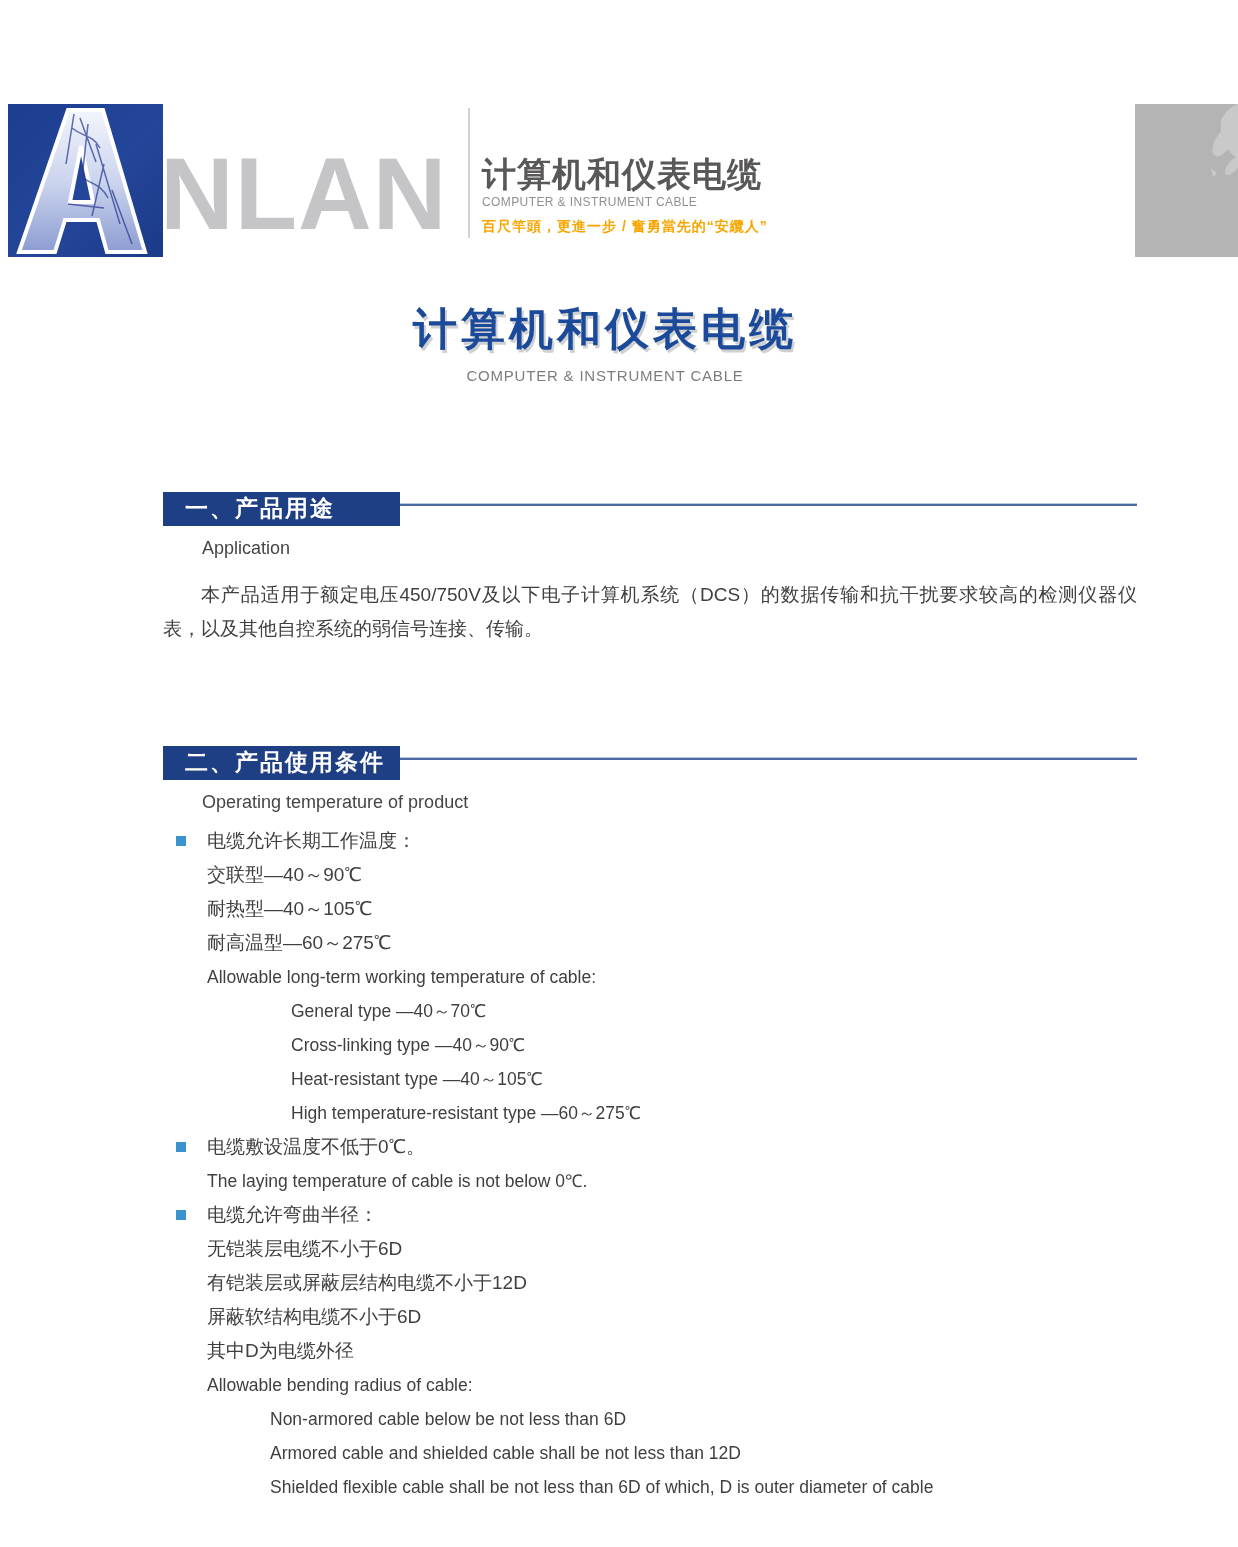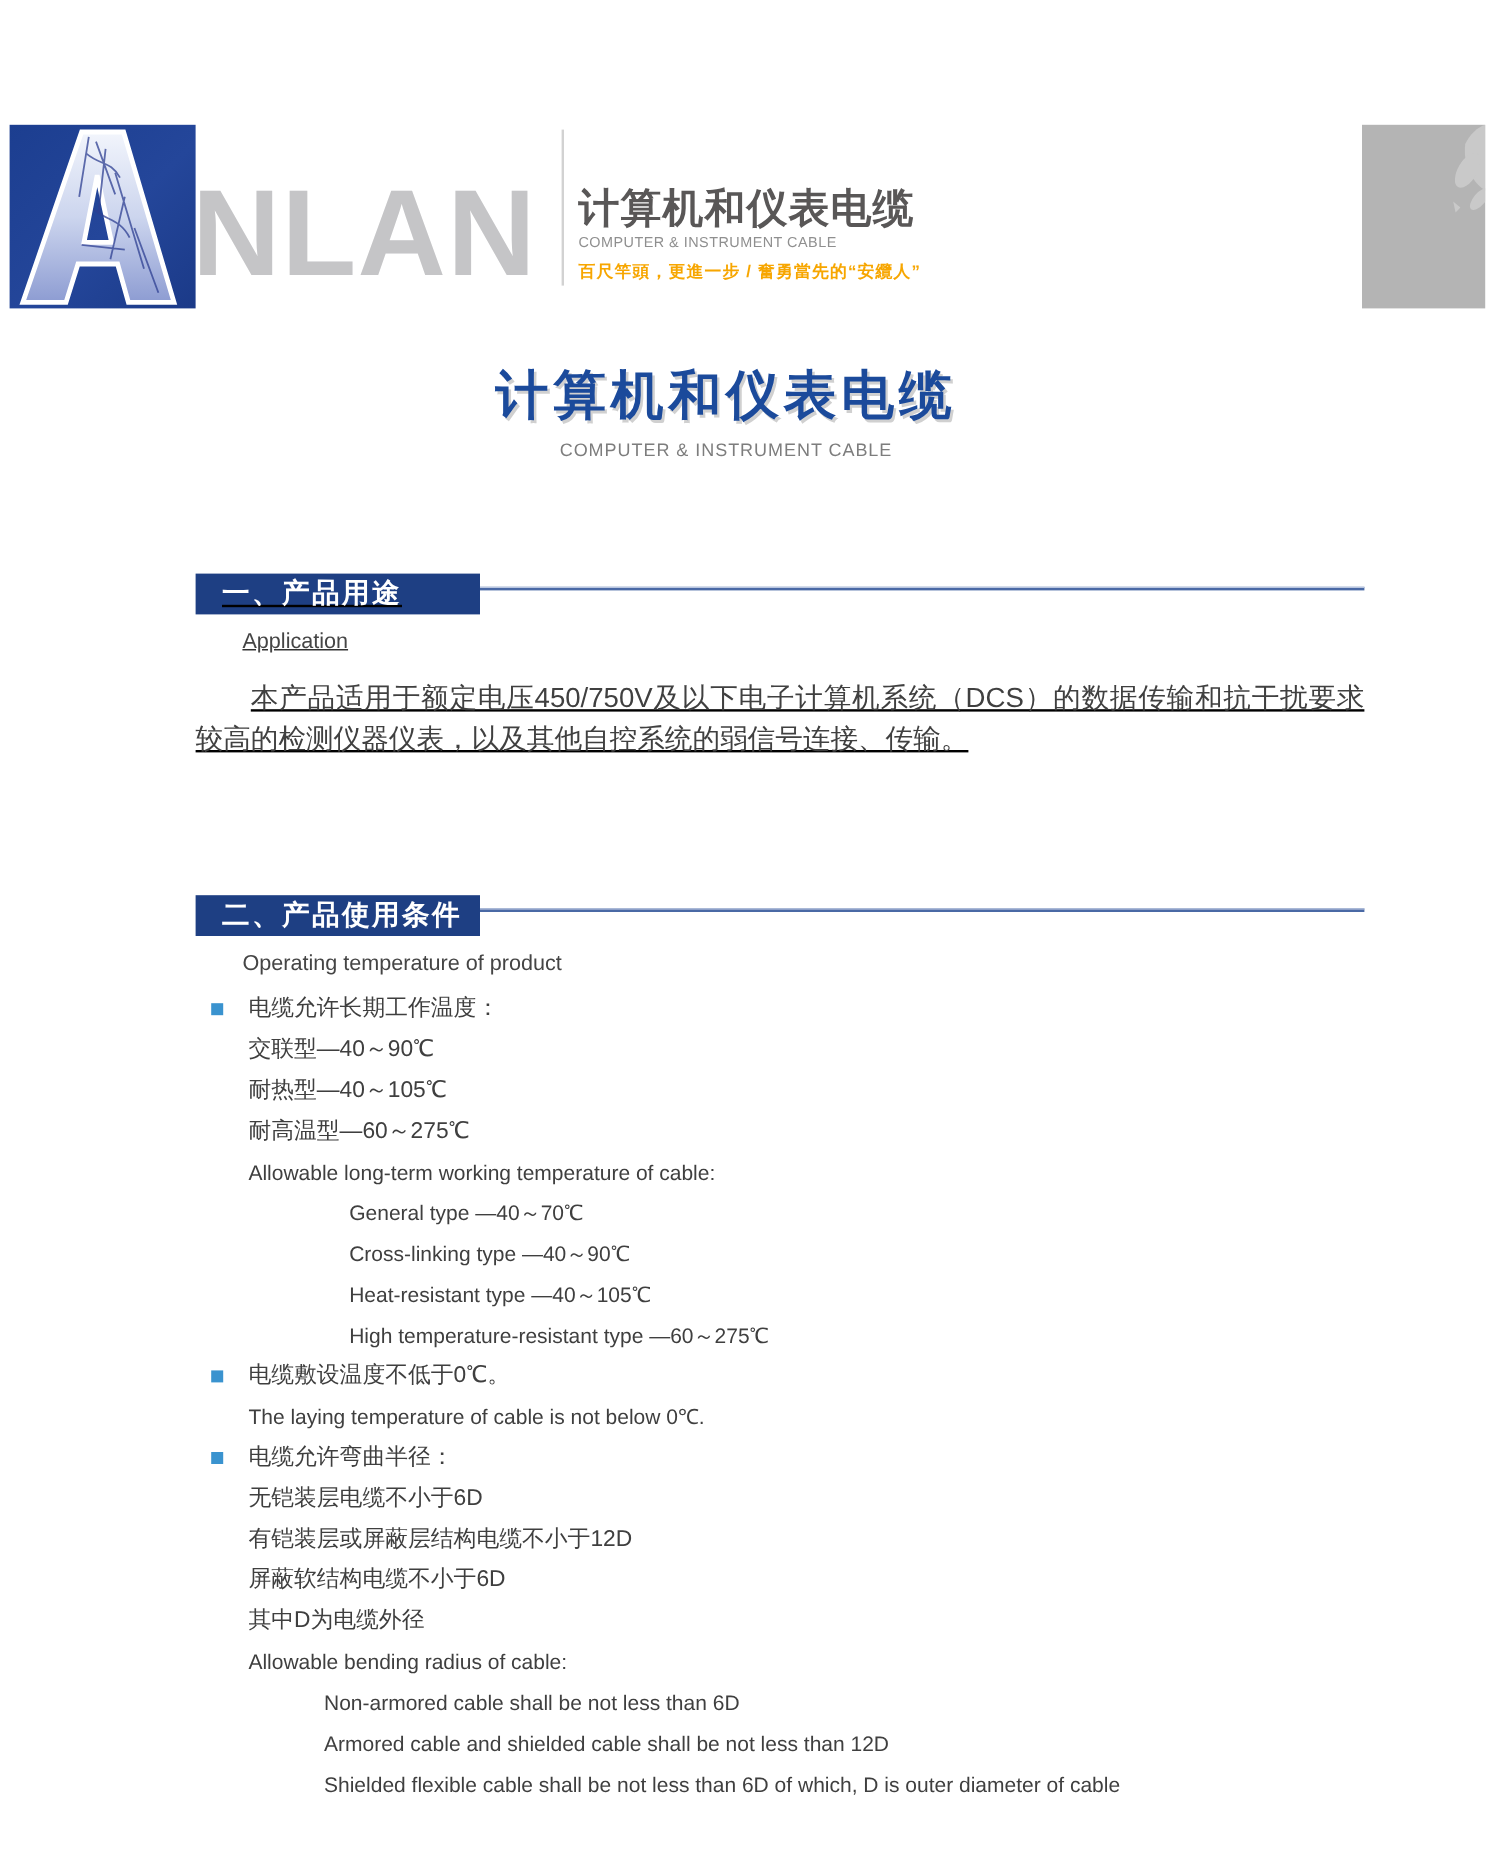--- a/index.html
+++ b/index.html
@@ -20,31 +20,31 @@
   .photo-box { position:absolute; left:1135px; top:100px; width:103px; height:153px; background:#b4b4b4; overflow:hidden; }
 
   
   .title-wrap { position:absolute; left:0; top:296px; width:1210px; text-align:center; }
   .title-cn { font-size:44px; font-weight:bold; color:#1b4a9b; letter-spacing:4px;
               text-shadow:2px 3px 0 rgba(170,170,170,.55); }
   .title-en { font-size:15px; color:#7d7d7d; letter-spacing:.8px; margin-top:8px; }
 
   
   .section { position:absolute; left:163px; width:974px; }
-  .section-1 { top:474px;text-decoration:underline; }
+  .section-1 { top:488px; }
   .section-2 { top:742px; }
   .sec-head { display:flex; align-items:flex-start; }
   .sec-head-box { width:237px; height:34px; background:#1e3f83; color:#ffffff;
                   font-size:23px; font-weight:bold; letter-spacing:2px;
                   padding-left:22px; line-height:33px; flex:none; }
   .sec-head-line { flex:1; height:3px; margin-top:11px; background:#4a69a5; border-top:1px solid #b9c6e0; }
   .sec-sub { margin-top:10px; margin-left:39px; font-size:18px; color:#454545; line-height:24px; }
 
   .para { color:#404040; text-align:justify; line-height:34px; }
-  .para-cn { margin-top:18px; font-size:23px; text-indent:2em; }
+  .para-cn { margin-top:18px; font-size:19px; text-indent:2em; }
   .para-en { margin-top:2px; font-size:17.5px; text-indent:2em; }
 
   
   .cond-list { margin-top:10px; }
   .line { position:relative; line-height:34px; padding-left:44px; color:#3f3f3f; }
   .line.cn { font-size:19px; }
   .line.en { font-size:17.5px; }
   .line.ind1 { padding-left:128px; }
   .line.ind2 { padding-left:107px; }
   .bullet { position:absolute; left:13px; top:12px; width:10px; height:10px; background:#3a93cf; }
@@ -125,19 +125,19 @@
       <div class="line en ind1"><span>Heat-resistant type —40～105℃</span></div>
       <div class="line en ind1"><span>High temperature-resistant type —60～275℃</span></div>
       <div class="line cn"><span class="bullet"></span><span>电缆敷设温度不低于0℃。</span></div>
       <div class="line en"><span>The laying temperature of cable is not below 0℃.</span></div>
       <div class="line cn"><span class="bullet"></span><span>电缆允许弯曲半径：</span></div>
       <div class="line cn"><span>无铠装层电缆不小于6D</span></div>
       <div class="line cn"><span>有铠装层或屏蔽层结构电缆不小于12D</span></div>
       <div class="line cn"><span>屏蔽软结构电缆不小于6D</span></div>
       <div class="line cn"><span>其中D为电缆外径</span></div>
       <div class="line en"><span>Allowable bending radius of cable:</span></div>
-      <div class="line en ind2"><span>Non-armored cable shall be not less than 6D</span></div>
+      <div class="line en ind2"><span>Non-armored cable below be not less than 6D</span></div>
       <div class="line en ind2"><span>Armored cable and shielded cable shall be not less than 12D</span></div>
       <div class="line en ind2"><span>Shielded flexible cable shall be not less than 6D of which, D is outer diameter of cable</span></div>
     </div>
   </div>
 
 </div>
 
 </body></html>

